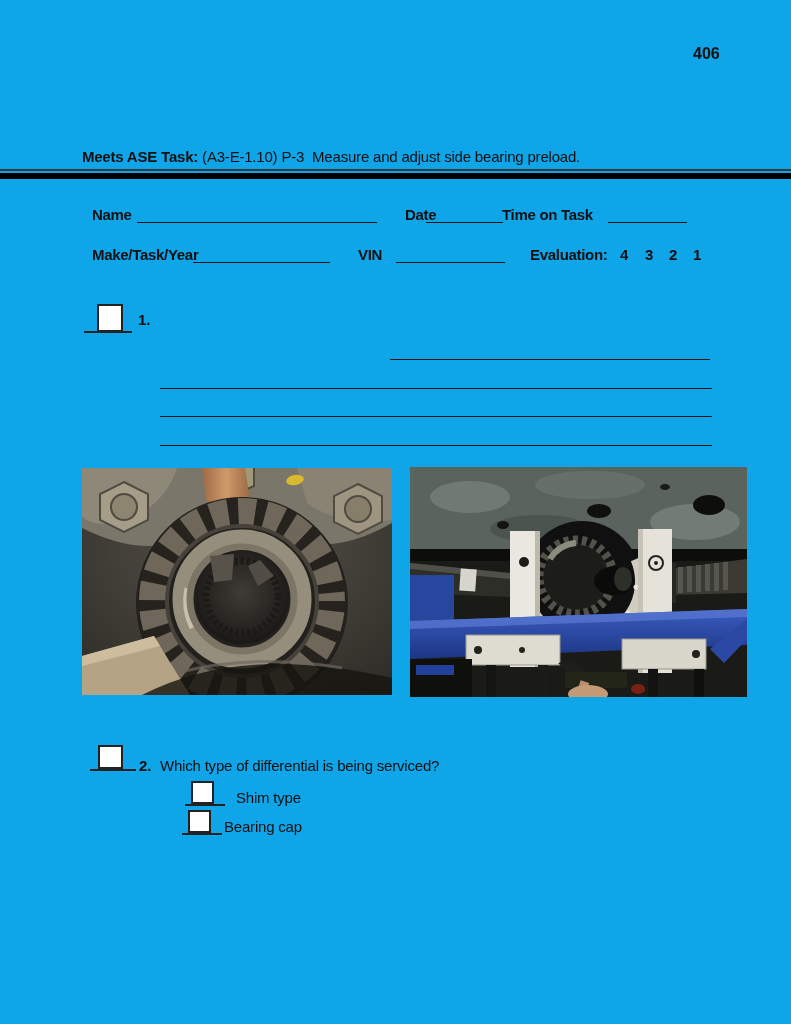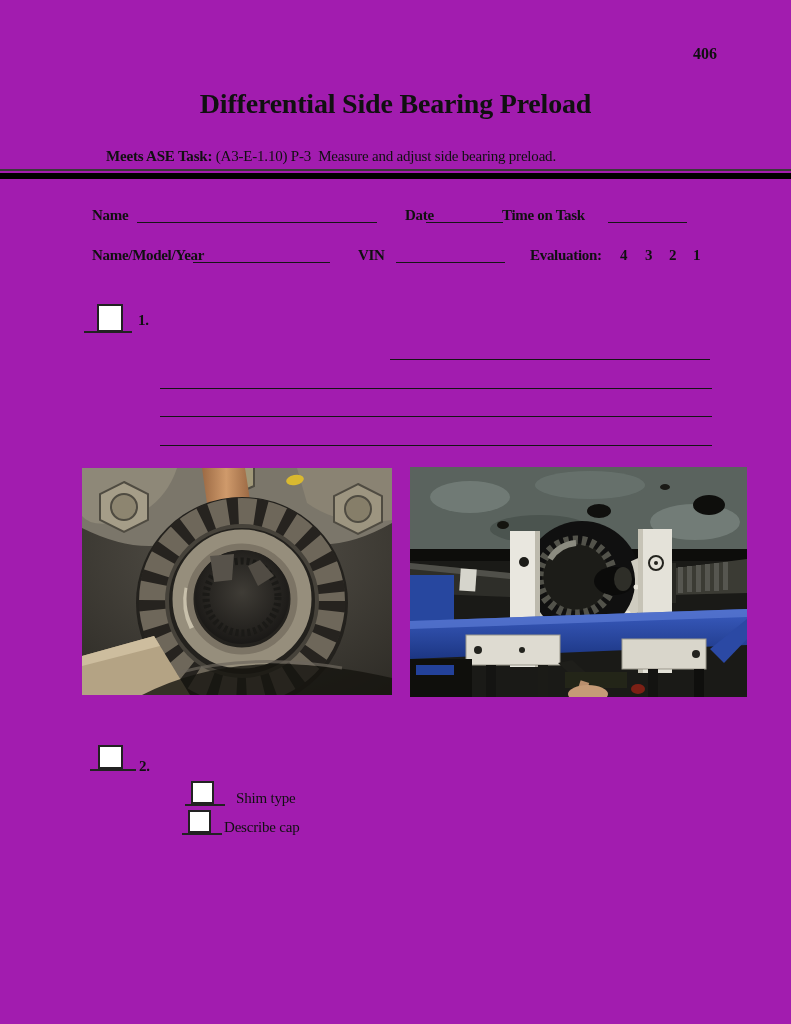--- a/index.html
+++ b/index.html
@@ -1,18 +1,18 @@
 <!DOCTYPE html>
 <html><head>
 <meta charset="utf-8">
 <style>
   html,body{margin:0;padding:0;background:#ffffff;}
   .page{
-    position:relative;width:791px;height:1024px;background:#a21caf;overflow:hidden;
-    font-family:Liberation Serif, serif;color:#101010;
+    position:relative;width:791px;height:1024px;background:#0ea5e9;overflow:hidden;
+    font-family:Liberation Sans, sans-serif;color:#101010;
   }
   .abs{position:absolute;white-space:nowrap;}
   .b{font-weight:bold;}
   .body-t{font-size:15px;letter-spacing:-0.2px;line-height:1.2;}
   .lbl{font-size:15px;letter-spacing:-0.3px;font-weight:bold;line-height:1.2;}
   .page-num{font-size:16px;font-weight:bold;}
   .title{left:0;top:88px;width:791px;text-align:center;font-size:28px;font-weight:bold;letter-spacing:-0.2px;}
   .ase{left:0;top:148px;width:662px;text-align:center;font-size:15px;letter-spacing:-0.2px;}
   .rule-thin{left:0;top:169px;width:791px;height:2px;background:#3a3a3a;}
   .rule-thick{left:0;top:173px;width:791px;height:6px;background:#000000;}
@@ -22,33 +22,32 @@
   .cline{border-bottom:2px solid #222222;}
   .fig{overflow:hidden;}
   .fig svg{display:block;}
 </style>
 </head>
 <body>
 
 <div class="page">
 
   <div class="abs page-num" style="left:693px;top:45px;">406</div>
-  <div class="abs title">Differential Side Bearing Preload</div>
   <div class="abs ase"><span class="b">Meets ASE Task:</span><span>&nbsp;(A3-E-1.10) P-3&nbsp; Measure and adjust side bearing preload.</span></div>
   <div class="abs rule-thin"></div>
   <div class="abs rule-thick"></div>
 
   <div class="abs lbl" style="left:92px;top:206px;">Name</div>
   <div class="abs blank" style="left:137px;top:207px;width:240px;"></div>
   <div class="abs lbl" style="left:405px;top:206px;">Date</div>
   <div class="abs blank" style="left:426px;top:207px;width:77px;"></div>
   <div class="abs lbl" style="left:502px;top:206px;">Time on Task</div>
   <div class="abs blank" style="left:608px;top:207px;width:79px;"></div>
 
-  <div class="abs lbl" style="left:92px;top:246px;">Name/Model/Year</div>
+  <div class="abs lbl" style="left:92px;top:246px;">Make/Task/Year</div>
   <div class="abs blank" style="left:193px;top:247px;width:137px;"></div>
   <div class="abs lbl" style="left:358px;top:246px;">VIN</div>
   <div class="abs blank" style="left:396px;top:247px;width:109px;"></div>
   <div class="abs lbl" style="left:530px;top:246px;">Evaluation:</div>
   <div class="abs lbl" style="left:620px;top:246px;">4</div>
   <div class="abs lbl" style="left:645px;top:246px;">3</div>
   <div class="abs lbl" style="left:669px;top:246px;">2</div>
   <div class="abs lbl" style="left:693px;top:246px;">1</div>
 
   <div class="abs cbox" style="left:97px;top:304px;width:22px;height:24px;"></div>
@@ -183,22 +182,23 @@
       <rect x="155" y="205" width="62" height="16" fill="#232518"></rect>
       <ellipse cx="228" cy="222" rx="7" ry="5" fill="#7c2015"></ellipse>
       <rect x="168" y="214" width="9" height="16" fill="#b98f6d" transform="rotate(18 172 222)"></rect>
       <ellipse cx="178" cy="227" rx="20" ry="9" fill="#c59b77"></ellipse>
     </svg>
   </div>
 
   <div class="abs cbox" style="left:98px;top:745px;width:21px;height:20px;"></div>
   <div class="abs cline" style="left:90px;top:753px;width:46px;height:16px;"></div>
   <div class="abs body-t b" style="left:139px;top:757px;">2.</div>
+  <div class="abs body-t" style="left:160px;top:757px;">Which type of differential is being serviced?</div>
 
   <div class="abs cbox" style="left:191px;top:781px;width:19px;height:19px;"></div>
   <div class="abs cline" style="left:185px;top:788px;width:40px;height:16px;"></div>
   <div class="abs body-t" style="left:224px;top:789px;margin-left:12px;">Shim type</div>
 
   <div class="abs cbox" style="left:188px;top:810px;width:19px;height:19px;"></div>
   <div class="abs cline" style="left:182px;top:817px;width:40px;height:16px;"></div>
-  <div class="abs body-t" style="left:224px;top:818px;">Describe cap</div>
+  <div class="abs body-t" style="left:224px;top:818px;">Bearing cap</div>
 
 </div>
 
 </body></html>

